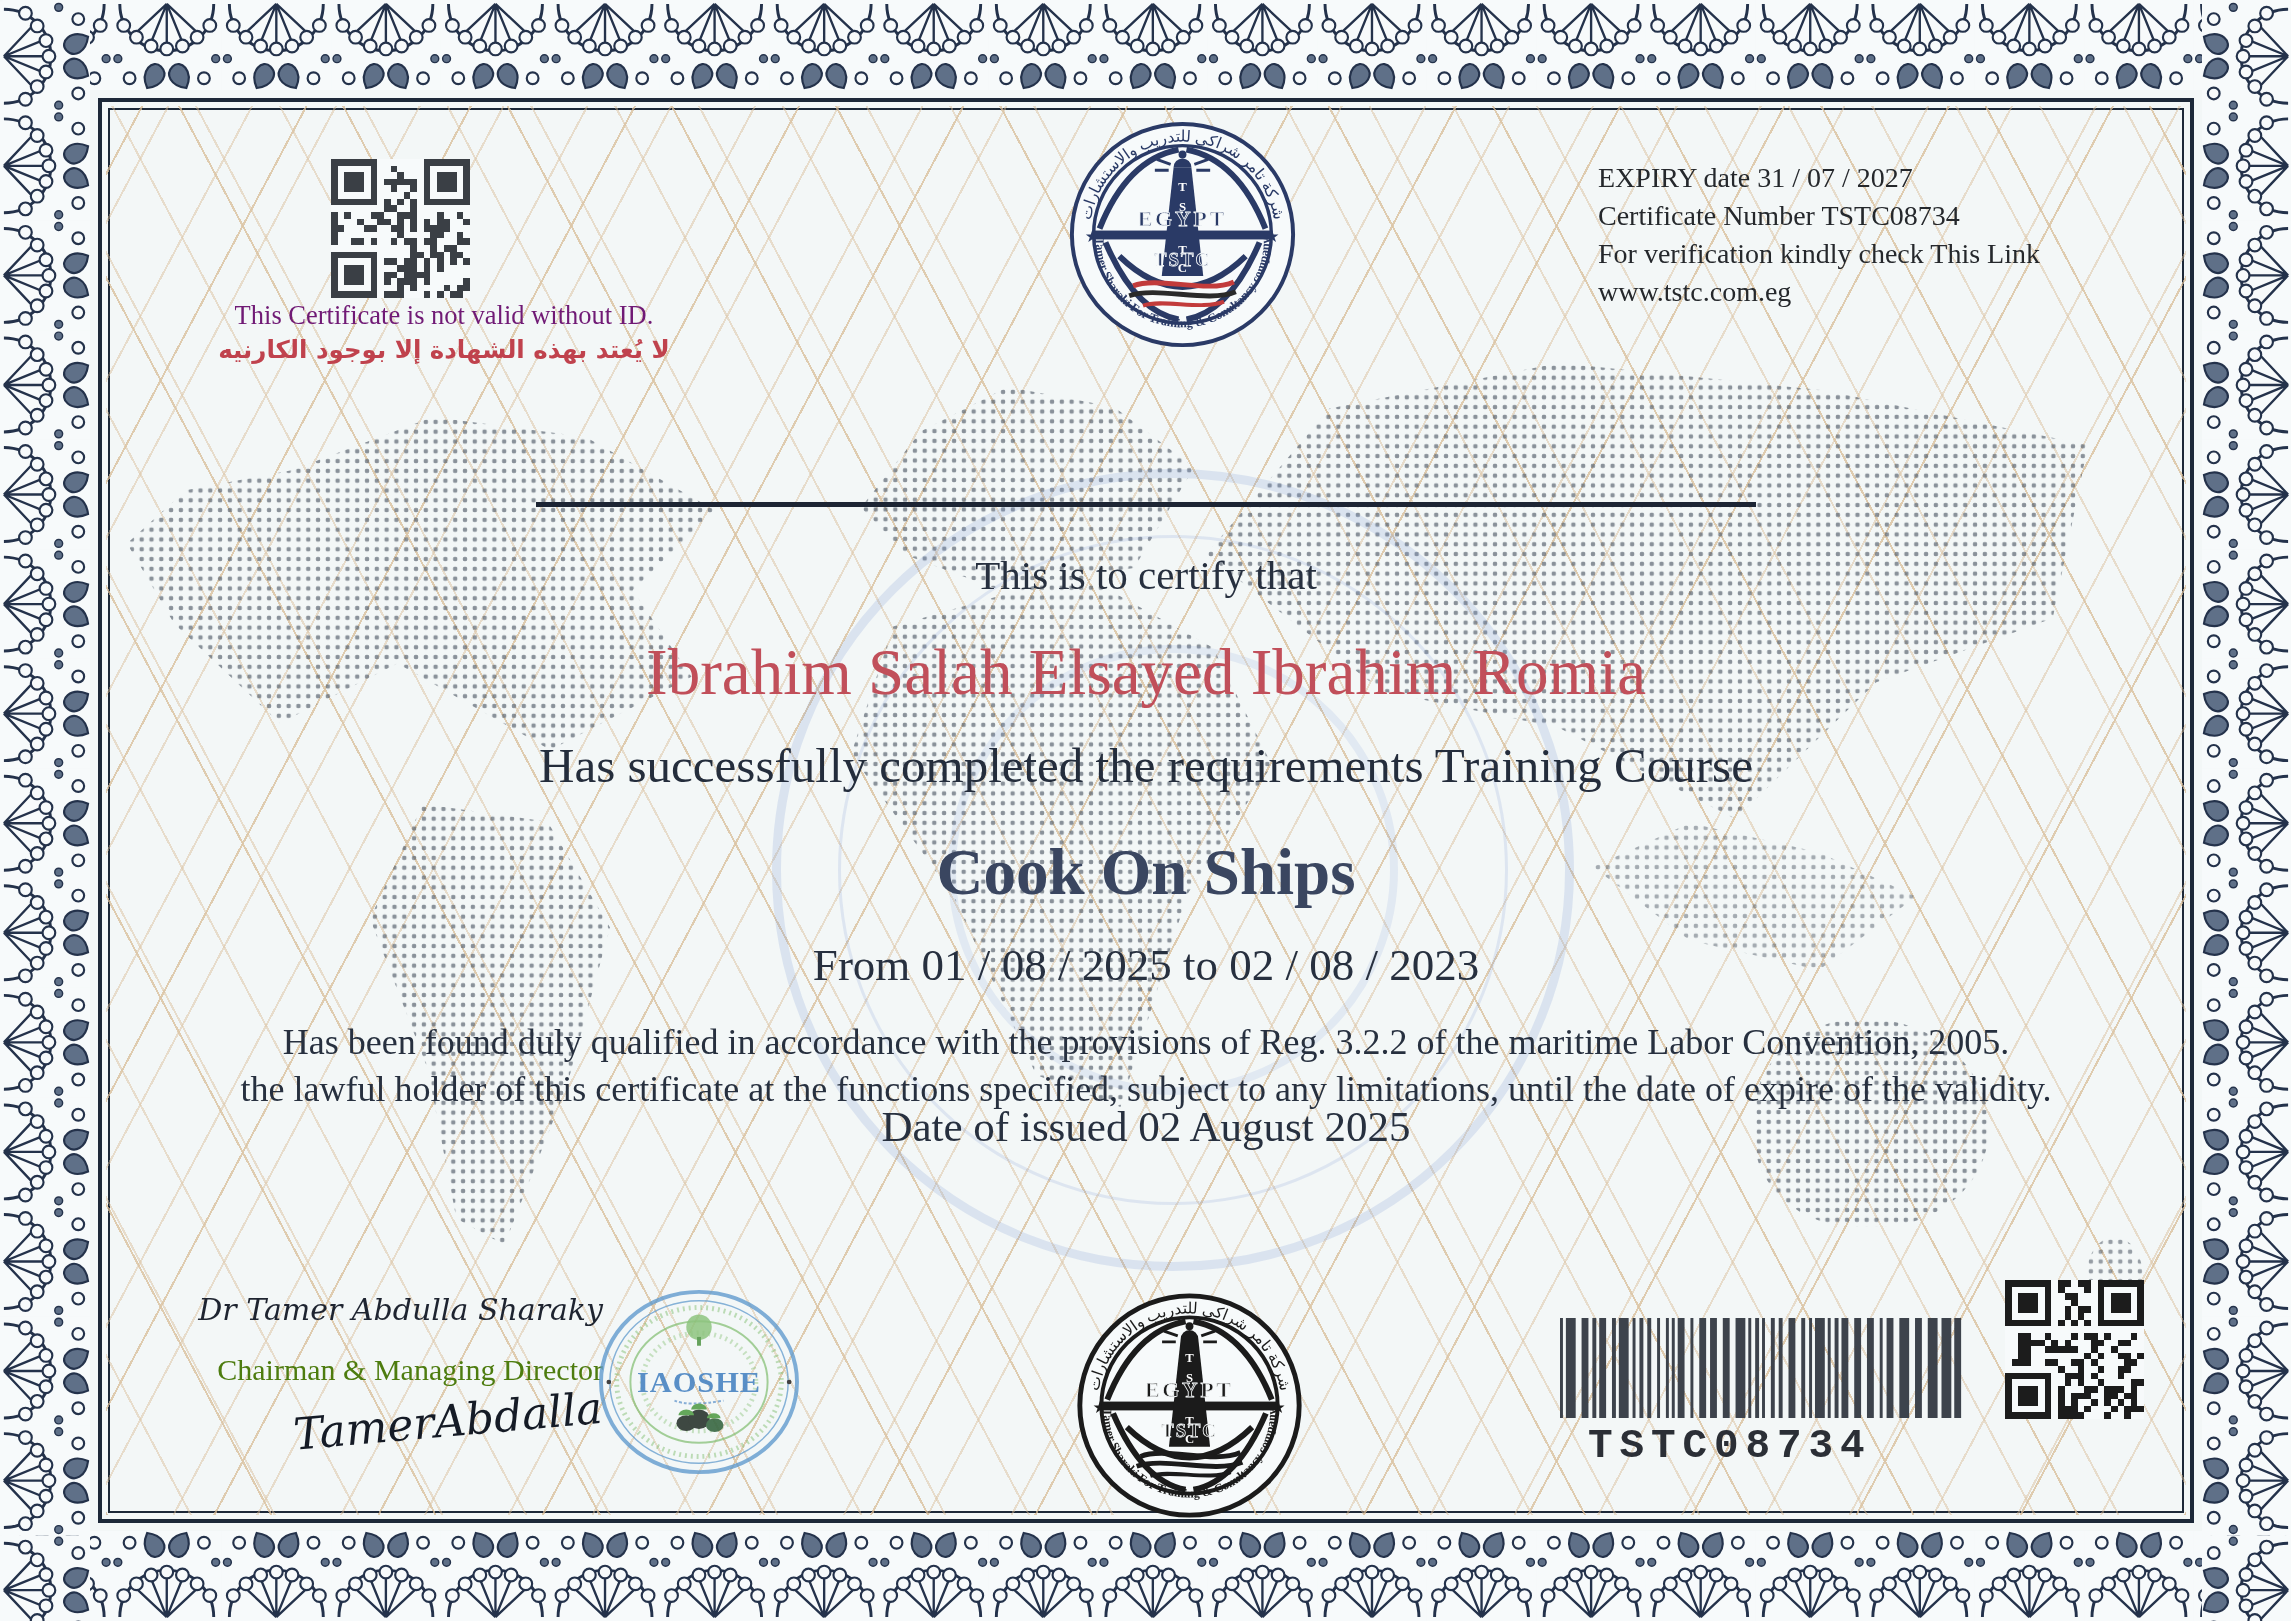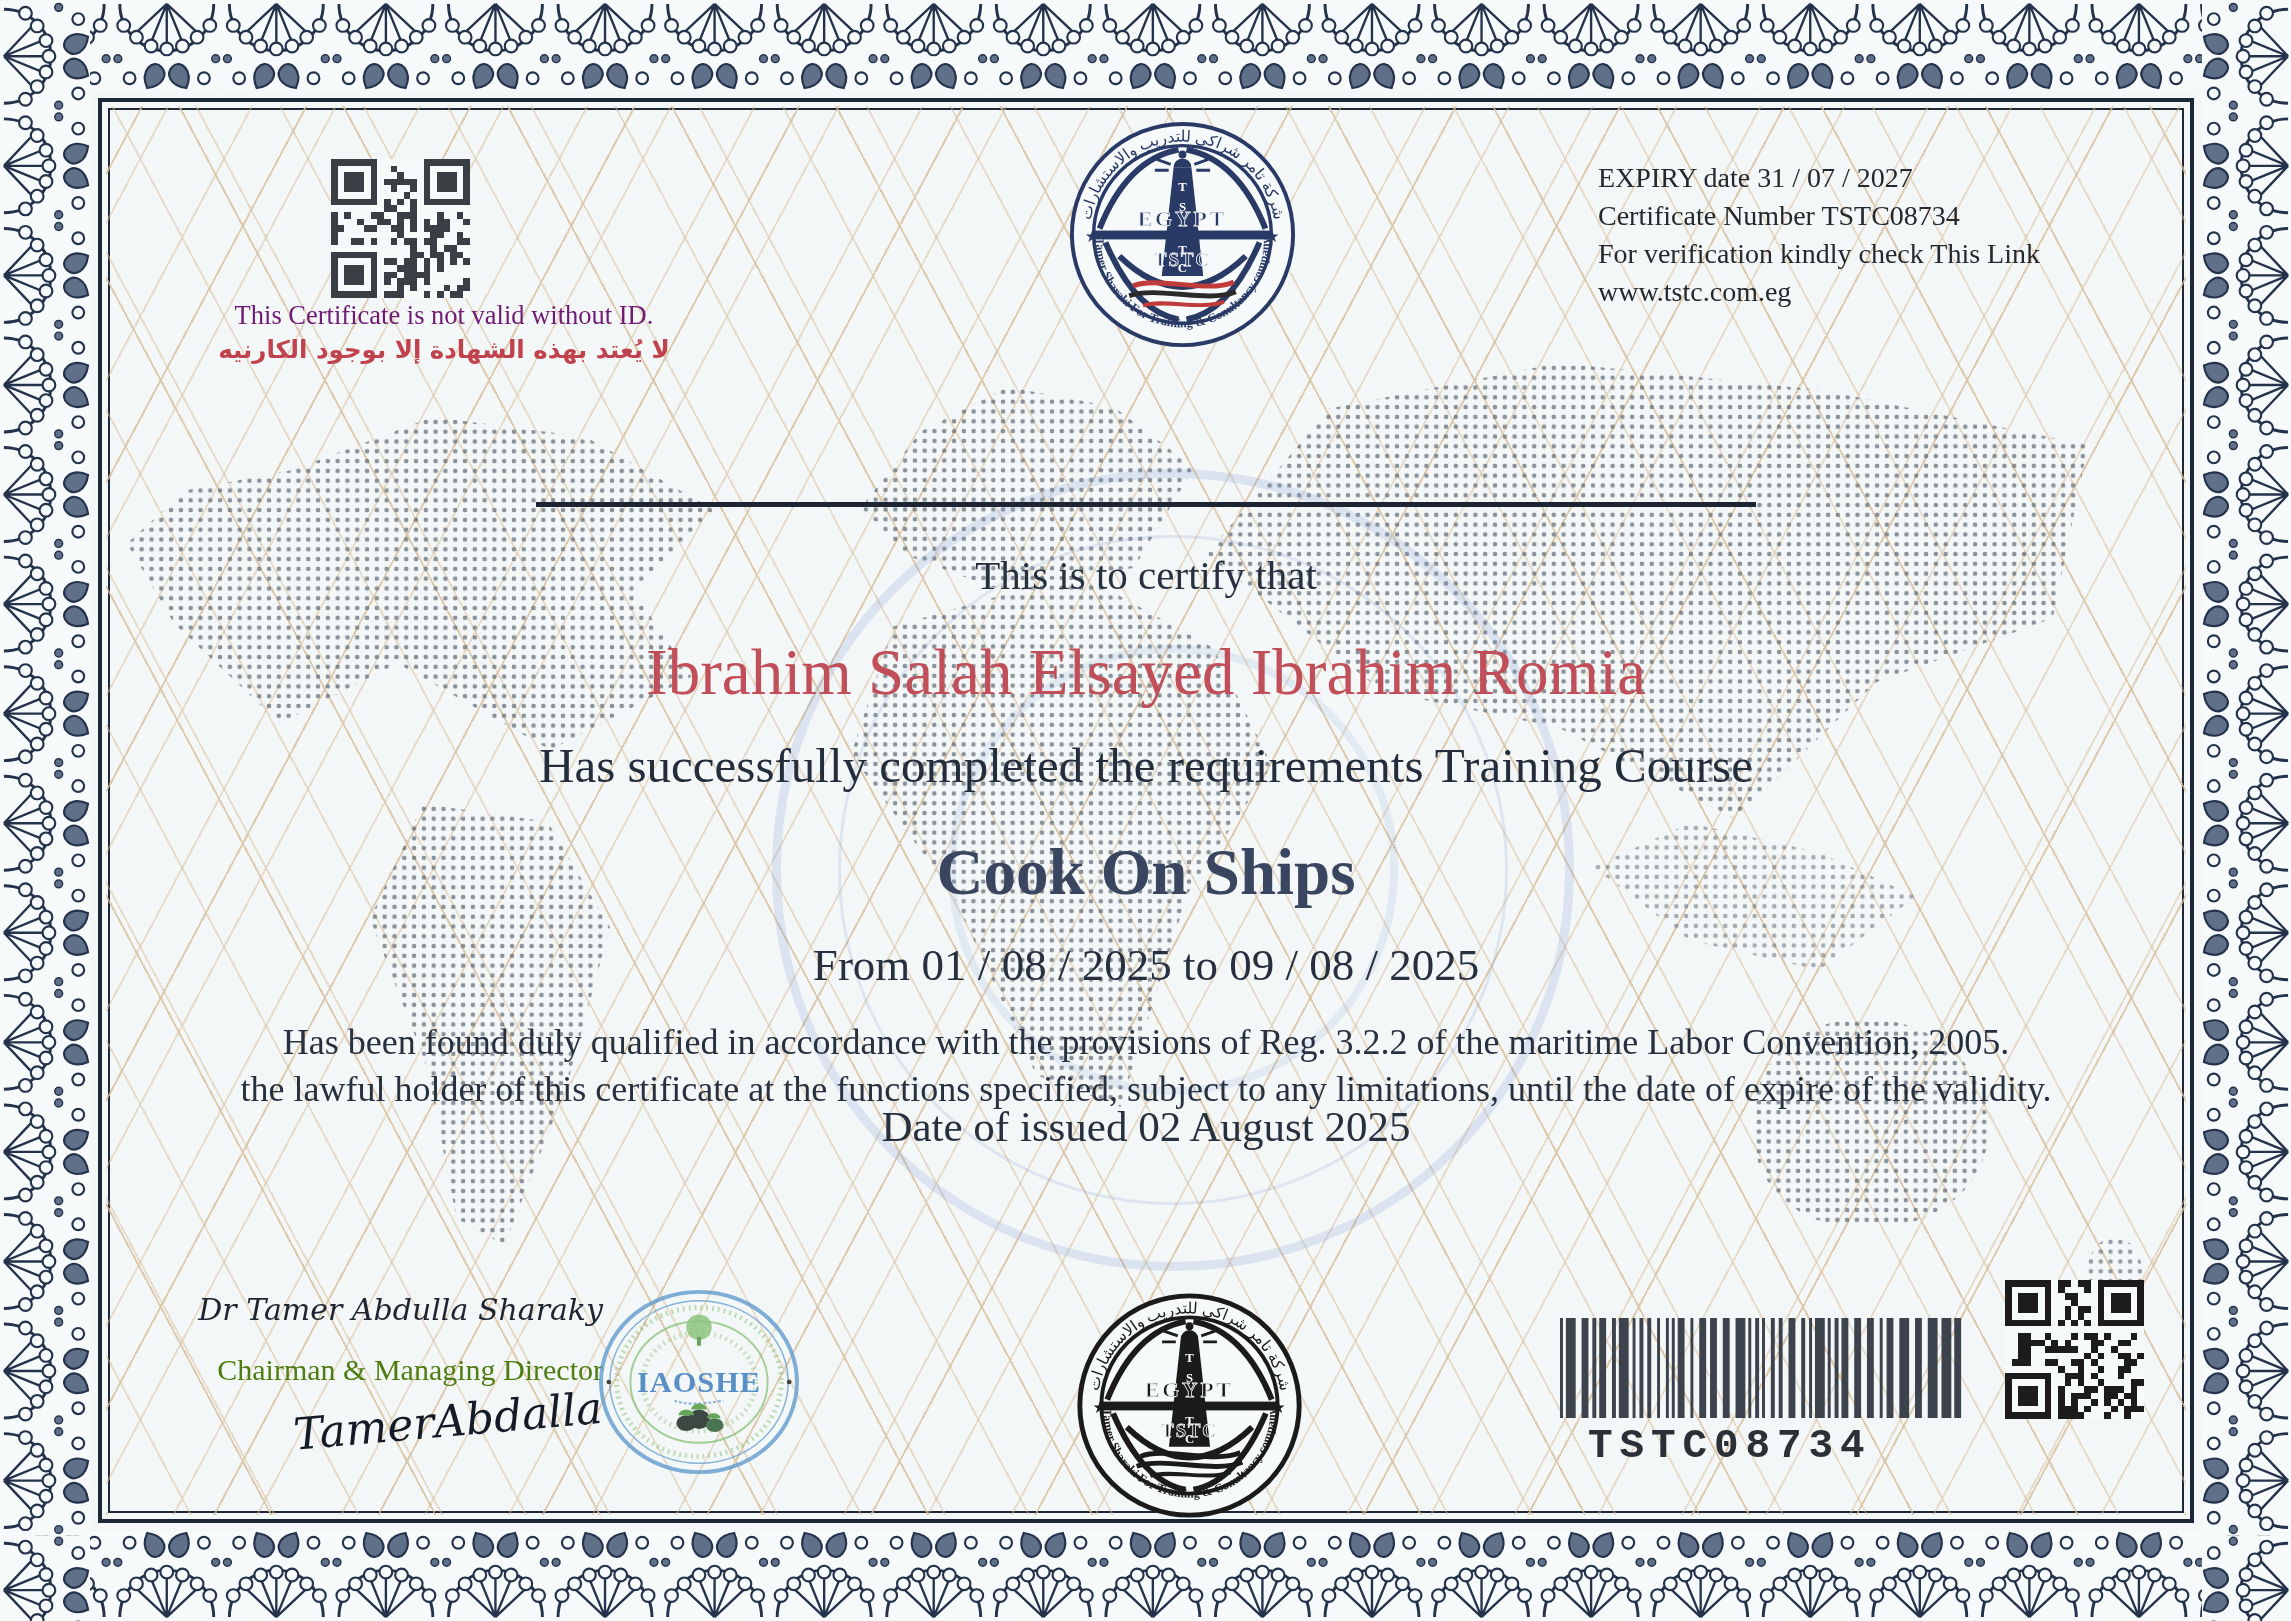--- a/index.html
+++ b/index.html
@@ -389,21 +389,21 @@
       <path d="M66,182 C95,172 145,190 174,178" stroke="#2a2a2a"></path>
       <path d="M80,192 C100,185 140,197 162,188" stroke="#c23b3b" stroke-width="4"></path>
     </g>
   </svg>
 
   <div class="title-underline"></div>
   <div class="cline certify">This is to certify that</div>
   <div class="cline name">Ibrahim Salah Elsayed Ibrahim Romia</div>
   <div class="cline completed">Has successfully completed the requirements Training Course</div>
   <div class="cline course">Cook On Ships</div>
-  <div class="cline period">From 01 / 08 / 2025  to  09 / 08 / 2025</div>
+  <div class="cline period">From 01 / 08 / 2025  to  02 / 08 / 2023</div>
   <div class="cline qline1">Has been found duly qualified in accordance with the provisions of Reg. 3.2.2 of the maritime Labor Convention, 2005.</div>
   <div class="cline qline2">the lawful holder of this certificate at the functions specified, subject to any limitations, until the date of expire of the validity.</div>
   <div class="cline issued">Date of issued 02 August 2025</div>
 
   <div class="sigblock">
     <div class="sig-name">Dr Tamer Abdulla Sharaky</div>
     <div class="sig-role">Chairman &amp; Managing Director</div>
     <div class="sig-script">TamerAbdalla</div>
   </div>
 

